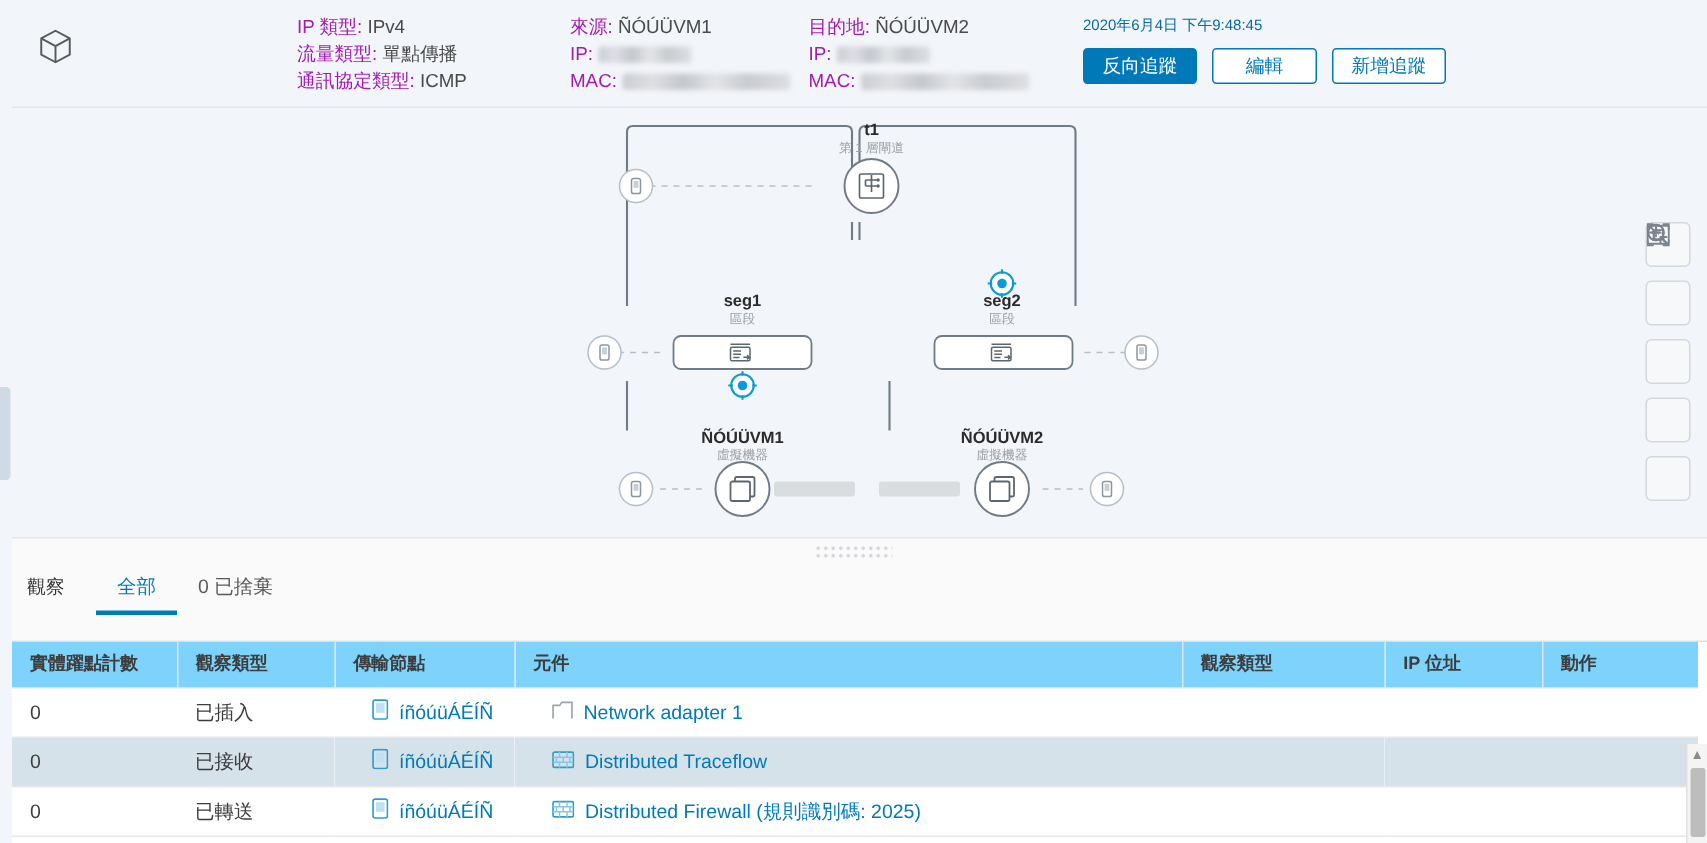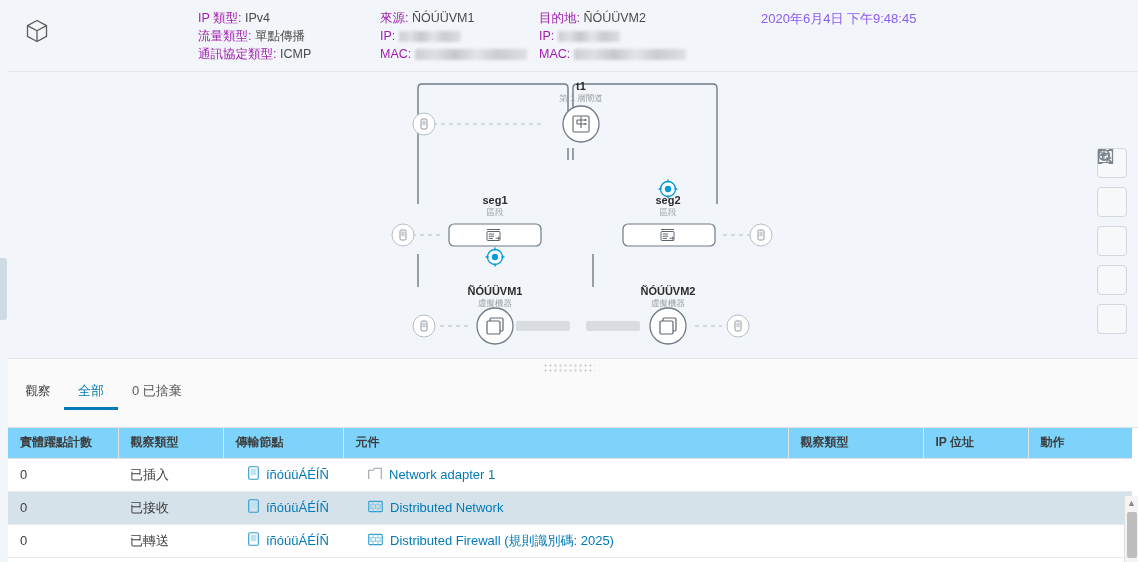--- a/index.html
+++ b/index.html
@@ -26,42 +26,42 @@
   .mc1{left:190px;}
   .mc2{left:372px;}
   .mc3{left:531px;}
 
   .redact{display:inline-block;vertical-align:middle;height:11px;border-radius:2px;
     background:linear-gradient(90deg,#c9ccd1 0%,#dcdee2 18%,#c2c5ca 36%,#e2e4e7 55%,#c7cace 74%,#dcdee2 100%);
     filter:blur(1.6px);opacity:.95;}
   .r-ip{width:62px;}
   .r-mac{width:112px;}
 
-  .stamp{position:absolute;left:753px;top:10px;font-size:13px;color:#8b5cf6;white-space:nowrap;}
+  .stamp{position:absolute;left:714px;top:10px;font-size:10px;color:#0369a1;white-space:nowrap;}
   .btnrow{position:absolute;left:714px;top:32px;display:flex;gap:10px;}
   .btn{height:24px;min-width:70px;padding:0 12px;font-size:12.5px;border-radius:3px;cursor:pointer;
        display:flex;align-items:center;justify-content:center;box-sizing:border-box;white-space:nowrap;}
   .btn.primary{background:#0079b8;border:1px solid #0079b8;color:#fff;}
   .btn.ghost{background:#fff;border:1px solid #0079b8;color:#0079b8;}
 
   
   .canvas{position:absolute;left:8px;top:72px;width:1130px;height:286px;background:#f2f5f9;overflow:hidden;}
   .canvas svg{position:absolute;left:0;top:0;}
 
   .toolbar{position:absolute;right:11px;top:76px;display:flex;flex-direction:column;gap:9px;z-index:5;}
   .tool{width:30px;height:30px;border:1px solid #d3d8dd;border-radius:4px;background:#f6f8fa;
         display:flex;align-items:center;justify-content:center;cursor:pointer;box-sizing:border-box;}
 
   .grip{position:absolute;left:50%;transform:translateX(-50%);top:363px;width:52px;height:9px;z-index:6;cursor:ns-resize;
         background-image:radial-gradient(#d4d8dd 1px, transparent 1.3px);background-size:5px 5px;}
 
   
   .lower{position:absolute;left:8px;top:358px;width:1130px;height:204px;background:#fafafa;box-sizing:border-box;border-top:1px solid #e6e6e6;}
   .tabbar{position:absolute;left:0;top:6px;width:100%;height:52px;display:flex;align-items:center;}
-  .obs-label{width:40px;margin-left:10px;font-size:12.5px;color:#313131;line-height:16px;text-align:center;}
+  .obs-label{width:40px;margin-left:10px;font-size:12.5px;color:#313131;line-height:16px;text-align:left;}
   .tabs{display:flex;align-items:flex-end;gap:0;margin-left:6px;height:38px;}
   .tab{padding:0 14px;height:36px;display:flex;align-items:center;font-size:13px;color:#5a5a5a;cursor:pointer;
        border-bottom:3px solid transparent;box-sizing:border-box;white-space:nowrap;text-align:center;}
   .tab.active{color:#0079b8;border-bottom-color:#0079b8;}
 
   
   .tablewrap{position:absolute;left:0;top:68px;width:1130px;height:136px;background:#fff;border-top:1px solid #e0e0e0;box-sizing:border-box;}
   table{border-collapse:collapse;width:1124px;table-layout:fixed;}
   thead th{height:30px;font-size:12px;font-weight:bold;color:#3d3d3d;text-align:left;padding:0 0 0 12px;
            background:#7dd3fc;border-bottom:1px solid #e0e0e0;border-left:1px solid #e3e3e3;box-sizing:border-box;}
@@ -112,20 +112,25 @@
       <div class="line"><span class="k">MAC:</span> <span class="redact r-mac"></span></div>
     </div>
 
     <div class="meta-col mc3">
       <div class="line"><span class="k">目的地:</span> <span>ÑÓÚÜVM2</span></div>
       <div class="line"><span class="k">IP:</span> <span class="redact r-ip"></span></div>
       <div class="line"><span class="k">MAC:</span> <span class="redact r-mac"></span></div>
     </div>
 
     <div class="stamp">2020年6月4日 下午9:48:45</div>
+    <div class="btnrow">
+      <div class="btn primary">反向追蹤</div>
+      <div class="btn ghost">編輯</div>
+      <div class="btn ghost">新增追蹤</div>
+    </div>
   </div>
 
   <div class="canvas">
     <svg width="1130" height="286" viewBox="0 0 1130 286">
       <defs>
         <g id="portIcon">
           <circle cx="0" cy="0" r="11" fill="#ffffff" stroke="#b6bec6" stroke-width="1"></circle>
           <rect x="-3" y="-5" width="6" height="10" rx="1.4" fill="none" stroke="#8d969f" stroke-width="1"></rect>
           <rect x="-1.6" y="-3.4" width="3.2" height="4.6" fill="#c6ced6"></rect>
         </g>
@@ -348,21 +353,21 @@
               </span>
             </td>
             <td>
               <span class="cellflex">
                 <span>
                   <svg width="15" height="13" viewBox="0 0 15 13">
                       <rect x="0.7" y="1.4" width="13.6" height="10.2" rx="1" fill="none" stroke="#2f9ccd" stroke-width="1.1"></rect>
                       <path d="M0.7,4.8 L14.3,4.8 M0.7,8.2 L14.3,8.2 M5,1.4 L5,4.8 M10,1.4 L10,4.8 M3,4.8 L3,8.2 M7.5,4.8 L7.5,8.2 M12,4.8 L12,8.2 M5,8.2 L5,11.6 M10,8.2 L10,11.6" stroke="#86c6e4" stroke-width="1"></path>
                     </svg>
                 </span>
-                <span class="link">Distributed Network</span>
+                <span class="link">Distributed Traceflow</span>
               </span>
             </td>
             <td></td>
             <td></td>
             <td></td>
           </tr>
 
           <tr>
             <td>0</td>
             <td>已轉送</td>

